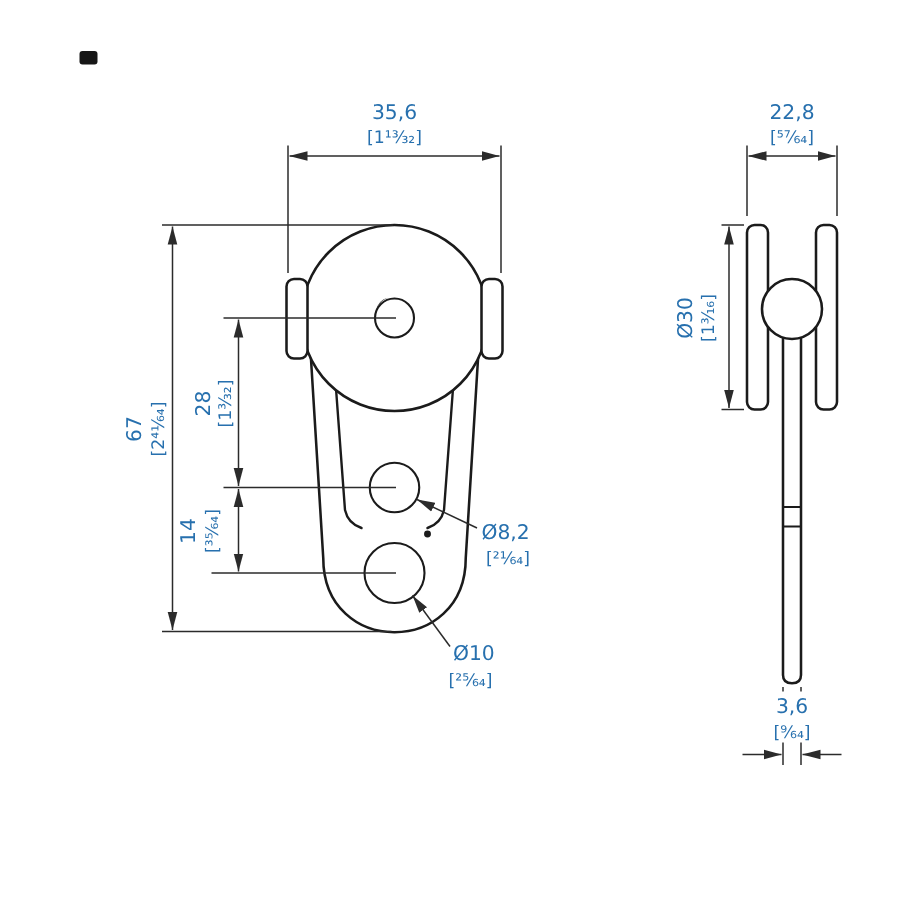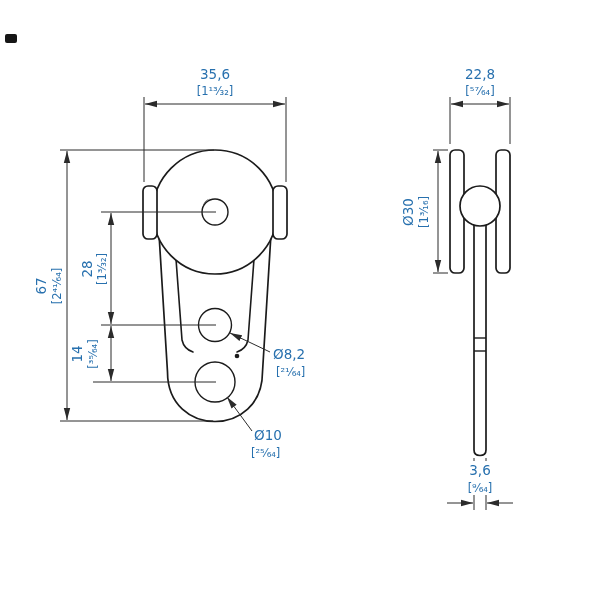--- a/index.html
+++ b/index.html
@@ -1,18 +1,19 @@
 <!DOCTYPE html>
 <html><head>
 <meta charset="utf-8">
 <style>
   html,body{margin:0;padding:0;background:#ffffff;}
   .canvas{
     width:527px;height:600px;background:#ffffff;position:relative;overflow:hidden;
     font-family:"DejaVu Sans",sans-serif;
+    padding-left:48px;
   }
   svg{display:block;}
   .part{fill:#ffffff;stroke:#1b1b1b;stroke-width:1.7;stroke-linejoin:round;stroke-linecap:round;}
   .part-thin{fill:#ffffff;stroke:#1b1b1b;stroke-width:1.4;}
   .partline{fill:none;stroke:#1b1b1b;stroke-width:1.6;stroke-linecap:round;}
   .thin{fill:none;stroke:#2b2b2b;stroke-width:1;}
   .dimline{fill:none;stroke:#2b2b2b;stroke-width:1;}
   .dim-main{font-size:13.5px;fill:#2770ae;}
   .dim-sub{font-size:11.5px;fill:#2770ae;}
   text{font-family:"DejaVu Sans",sans-serif;}

